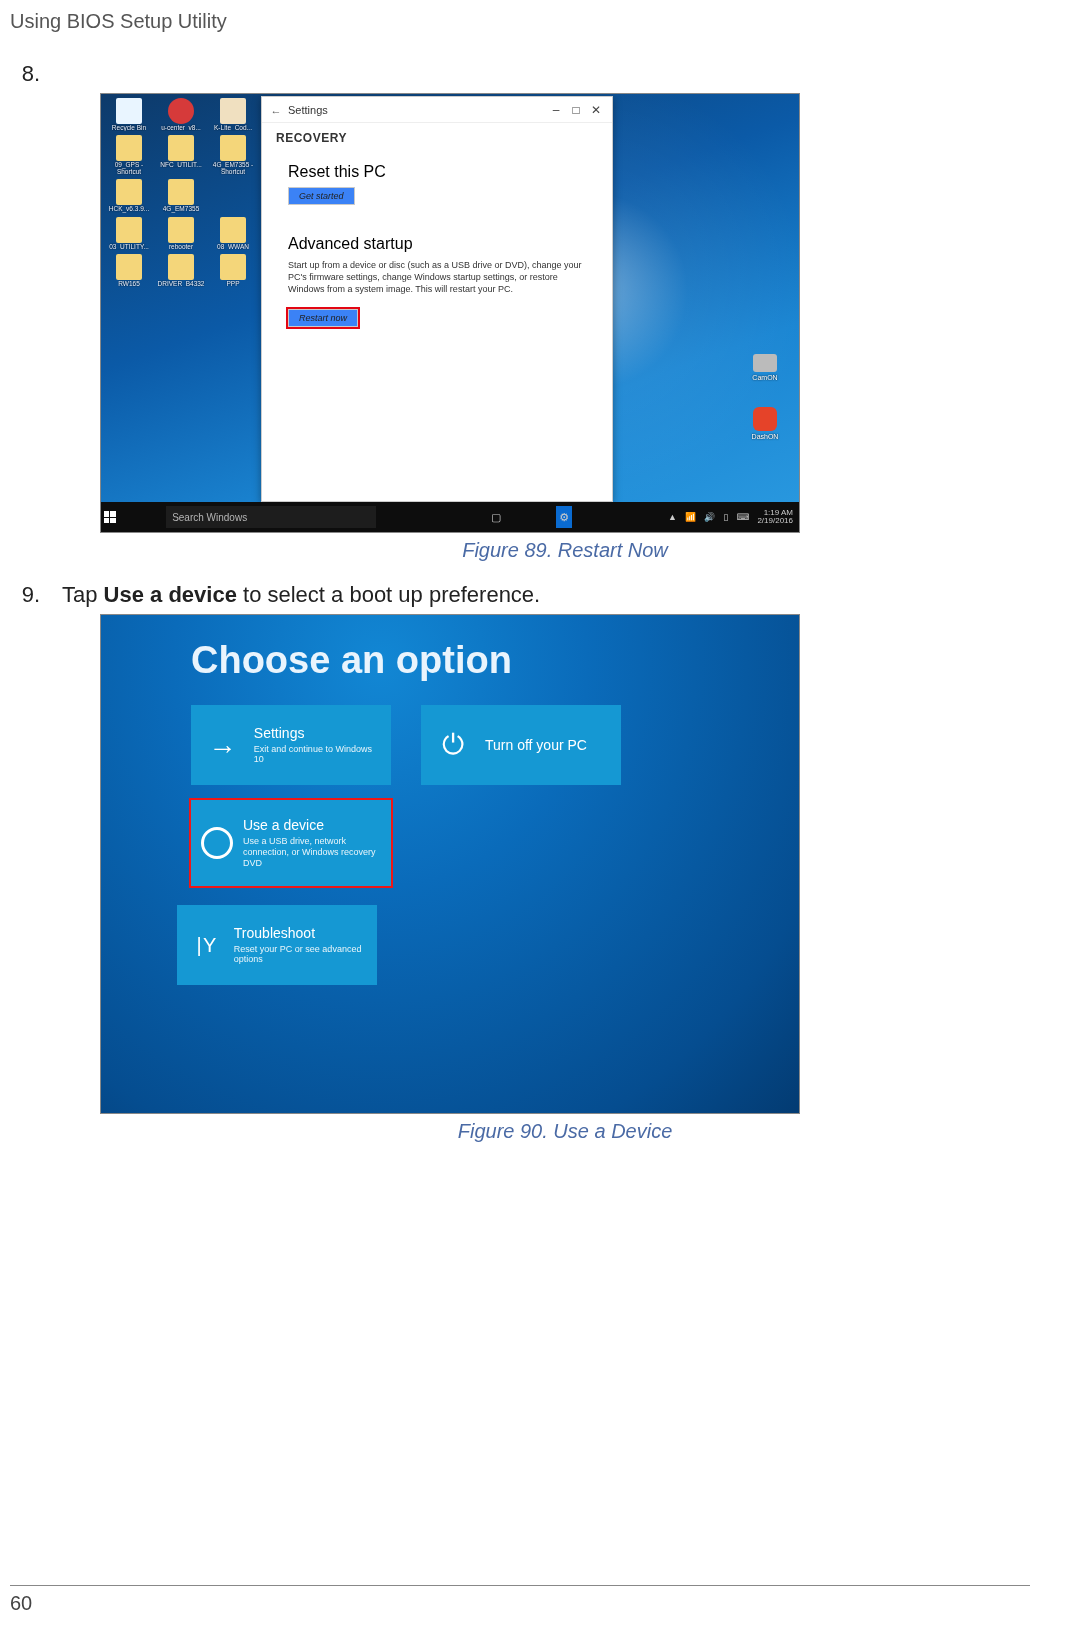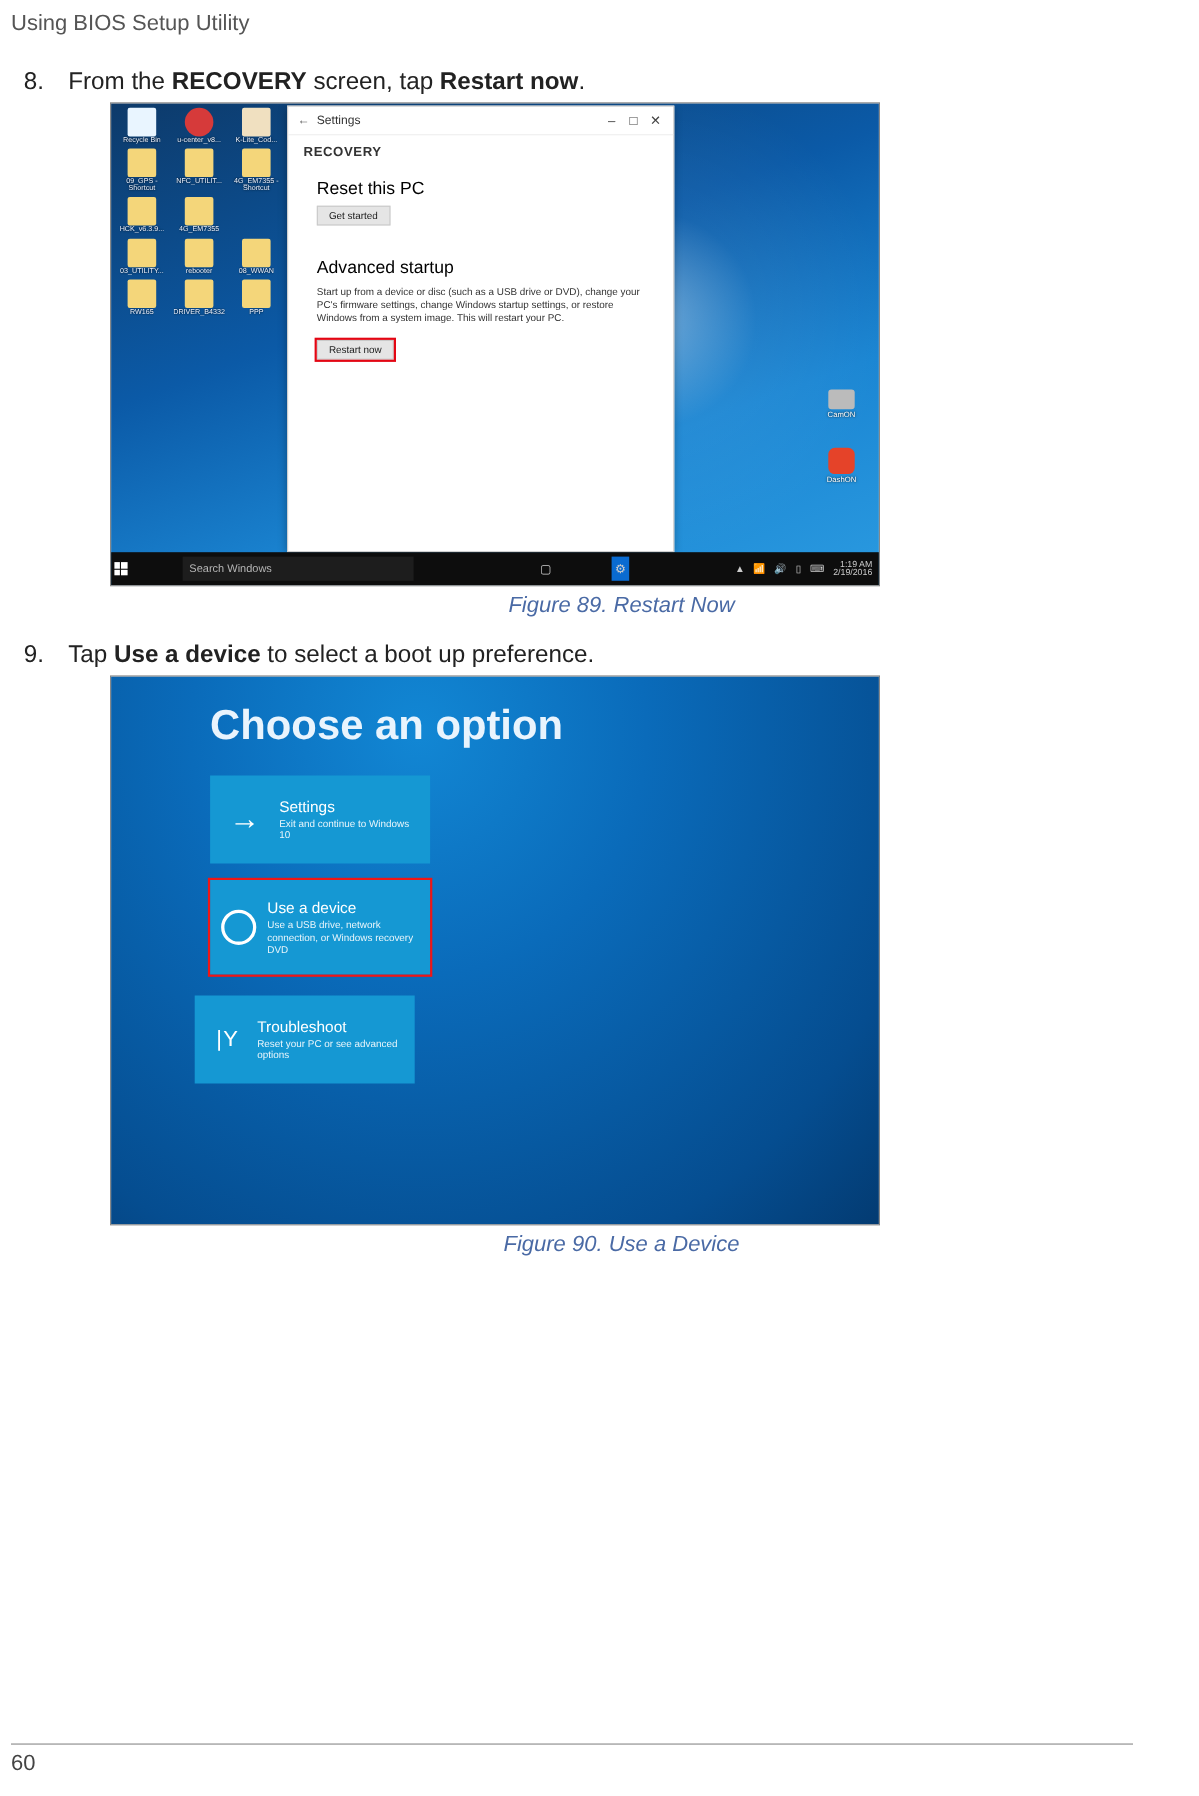--- a/index.html
+++ b/index.html
@@ -74,21 +74,21 @@
     .sw-titlebar .ttl { flex:1; padding-left:4px;}
     .sw-titlebar .wbtn { width:20px; text-align:center; font-size:12px; color:#444;}
     .sw-heading {
       font-size:12px; font-weight:600; padding:8px 14px 12px; letter-spacing:.5px;
     }
     .sw-body { padding:0 26px; font-size:11px; color:#222;}
     .sw-body h4 { font-size:16px; font-weight:400; margin:6px 0 6px; color:#000;}
     .sw-body p { font-size:9px; line-height:1.35; margin-bottom:8px; color:#333;}
     .sw-btn {
       display:inline-block; padding:3px 10px; font-size:9px;
-      background:#e5e5e5; border:1px solid #c9c9c9;
+      background:#3b82f6; border:1px solid #c9c9c9;font-style:italic;
     }
     .sw-btn.highlight { outline:2px solid #e30613; outline-offset:0;}
     .sw-sec2 { margin-top:30px;}
     .sw-btn-wrap { margin-top:6px; display:inline-block;}
 
     .taskbar {
       position:absolute; left:0; right:0; bottom:0; height:30px;
       background:#0d0d0d; display:flex; align-items:center; font-size:9px; color:#ccc;gap:48px;
     }
     .taskbar .start { width:30px; display:flex; align-items:center; justify-content:center;}
@@ -146,23 +146,20 @@
       font-size:20px; color:#444;
     }
   </style>
 </head>
 <body>
 
 <div class="section-header">Using BIOS Setup Utility</div>
 
 <div class="step">
   <div class="step-num">8.</div>
-  <div class="step-text">
-    <span>From the </span><b>RECOVERY</b><span> screen, tap </span><b>Restart now</b><span>.</span>
-  </div>
 </div>
 
 <div class="figure-wrap">
   <div class="desktop">
     <div class="light-rays"></div>
 
     <div class="desk-icons">
       <div class="di recycle">
           <div class="sq"></div>
           <span>Recycle Bin</span>
@@ -293,20 +290,26 @@
     <div class="choose-title">Choose an option</div>
 
     <div class="tile continue">
       <div class="ticon arrow"></div>
       <div class="ttext">
         <div class="tt1">Settings</div>
         <span class="tt2">Exit and continue to Windows 10</span>
       </div>
     </div>
 
+    <div class="tile turnoff">
+      <div class="ticon power"></div>
+      <div class="ttext">
+        <div class="tt1">Turn off your PC</div>
+      </div>
+    </div>
 
     <div class="tile device">
       <div class="ticon disc"></div>
       <div class="ttext">
         <div class="tt1">Use a device</div>
         <span class="tt2">Use a USB drive, network connection, or Windows recovery DVD</span>
       </div>
     </div>
 
     <div class="tile trouble">

